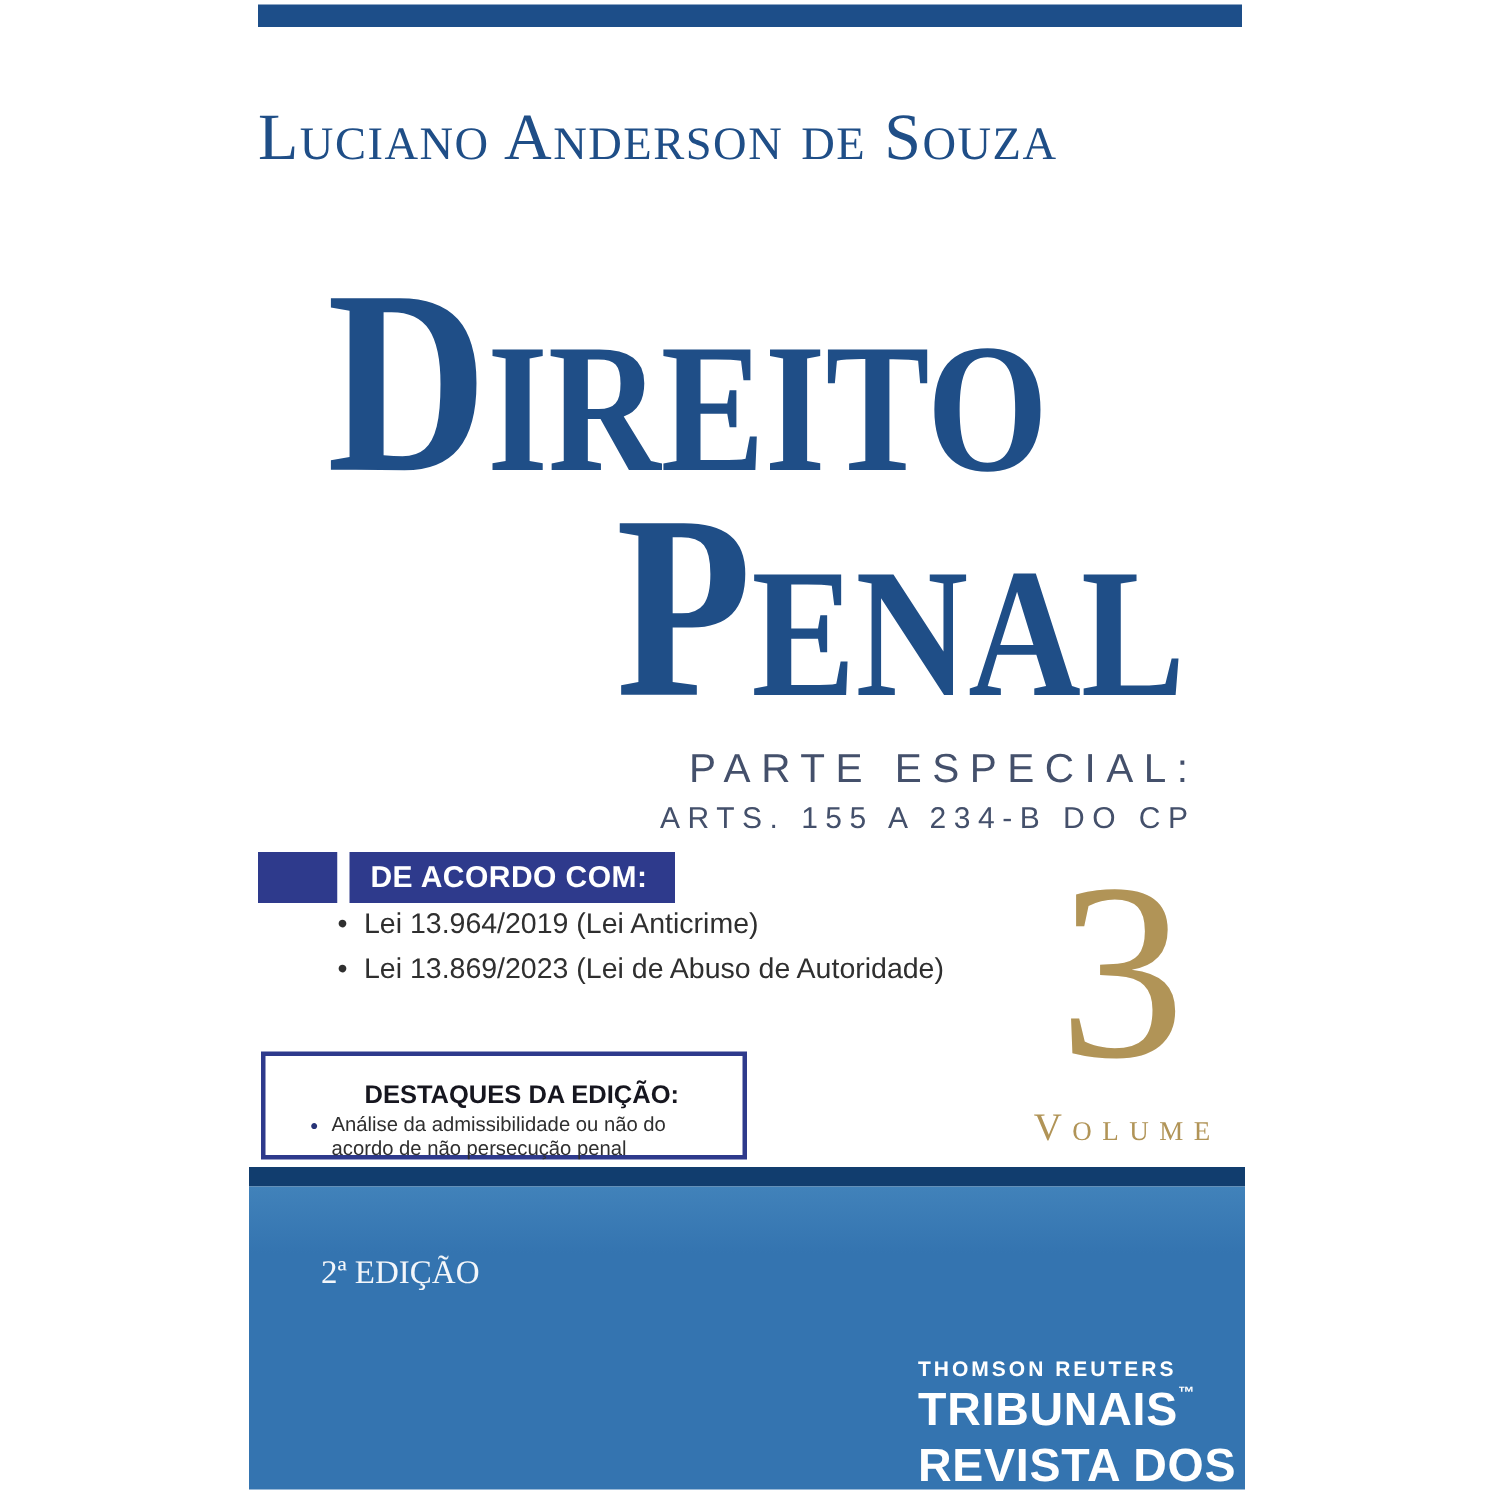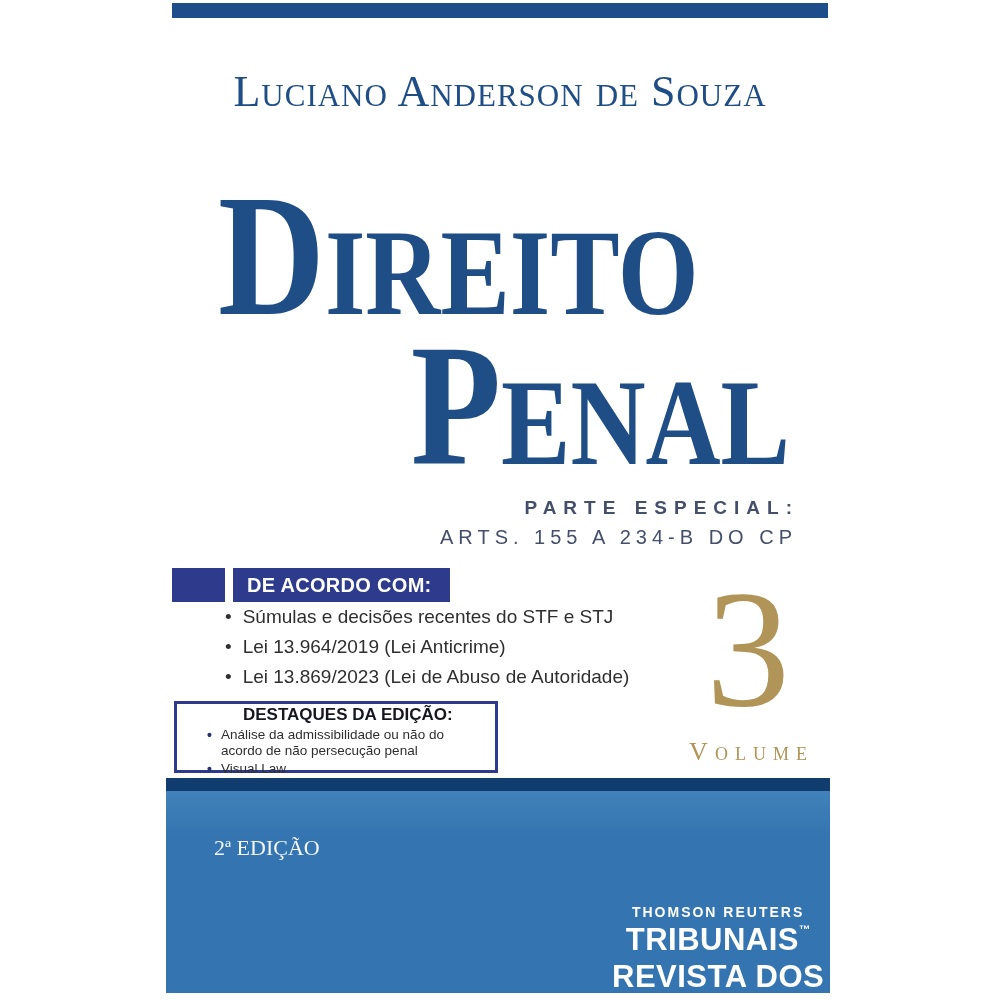--- a/index.html
+++ b/index.html
@@ -17,21 +17,21 @@
   .top-bar {
     position: absolute;
     left: 0; right: 0; top: 3px; height: 15px;
     background: #1d4e89;
   }
 
   
   .author {
     position: absolute;
     top: 66px; left: 0; right: 0;
-    text-align: center;
+    text-align: left;
     font-family: "Liberation Serif", serif;
     font-variant: small-caps;
     font-size: 44px;
     color: #1f4e87;
     letter-spacing: 1px;
     white-space: nowrap;
   }
 
   
   .title-line {
@@ -57,25 +57,24 @@
 
   
   .subtitle {
     position: absolute;
     top: 497px; right: 36px;
     text-align: right;
     color: #44506b;
     font-family: "Liberation Sans", sans-serif;
   }
   .subtitle-line1 {
-    font-size: 19px;
+    font-size: 27px;
     letter-spacing: 7px;
     margin-right: -7px;
     white-space: nowrap;
-    font-weight: bold;
   }
   .subtitle-line2 {
     font-size: 20px;
     letter-spacing: 5px;
     margin-right: -5px;
     margin-top: 7px;
     white-space: nowrap;
   }
 
   
@@ -122,21 +121,21 @@
     margin-right: 11px;
   }
 
   
   .highlights-box {
     position: absolute;
     top: 701px; left: 2px;
     width: 324px; height: 72px;
     border: 3px solid #2e3a8c;
     background: #ffffff;
-    padding-top: 1px;
+    padding-top: 16px;
   }
   .highlights-title {
     margin-left: 66px;
     font-size: 17px;
     font-weight: bold;
     color: #16161f;
     white-space: nowrap;
   }
   .highlights-list {
     list-style: none;
@@ -179,21 +178,21 @@
     font-variant: small-caps;
     font-size: 26px;
     letter-spacing: 7px;
     margin-right: -7px;
   }
 
   
   .footer {
     position: absolute;
     left: -6px; right: -2px;
-    top: 778px; height: 215px; text-align: center;
+    top: 778px; height: 215px;
   }
   .footer-strip {
     height: 13px;
     background: #113d6e;
   }
   .footer-main {
     position: relative;
     height: 202px;
     background: linear-gradient(#4182ba 0%, #3474b0 22%, #3474b0 100%);
   }
@@ -250,21 +249,20 @@
 
   <div class="accordance-banner">
     <div class="accordance-block"></div>
     <div class="accordance-gap"></div>
     <div class="accordance-labelbox">
       <span class="accordance-label">DE ACORDO COM:</span>
     </div>
   </div>
 
   <ul class="accordance-list">
-    <li>Súmulas e decisões recentes do STF e STJ</li>
     <li>Lei 13.964/2019 (Lei Anticrime)</li>
     <li>Lei 13.869/2023 (Lei de Abuso de Autoridade)</li>
   </ul>
 
   <div class="highlights-box">
     <div class="highlights-title">DESTAQUES DA EDIÇÃO:</div>
     <ul class="highlights-list">
       <li>Análise da admissibilidade ou não do acordo de não persecução penal</li>
       <li>Visual Law</li>
     </ul>

